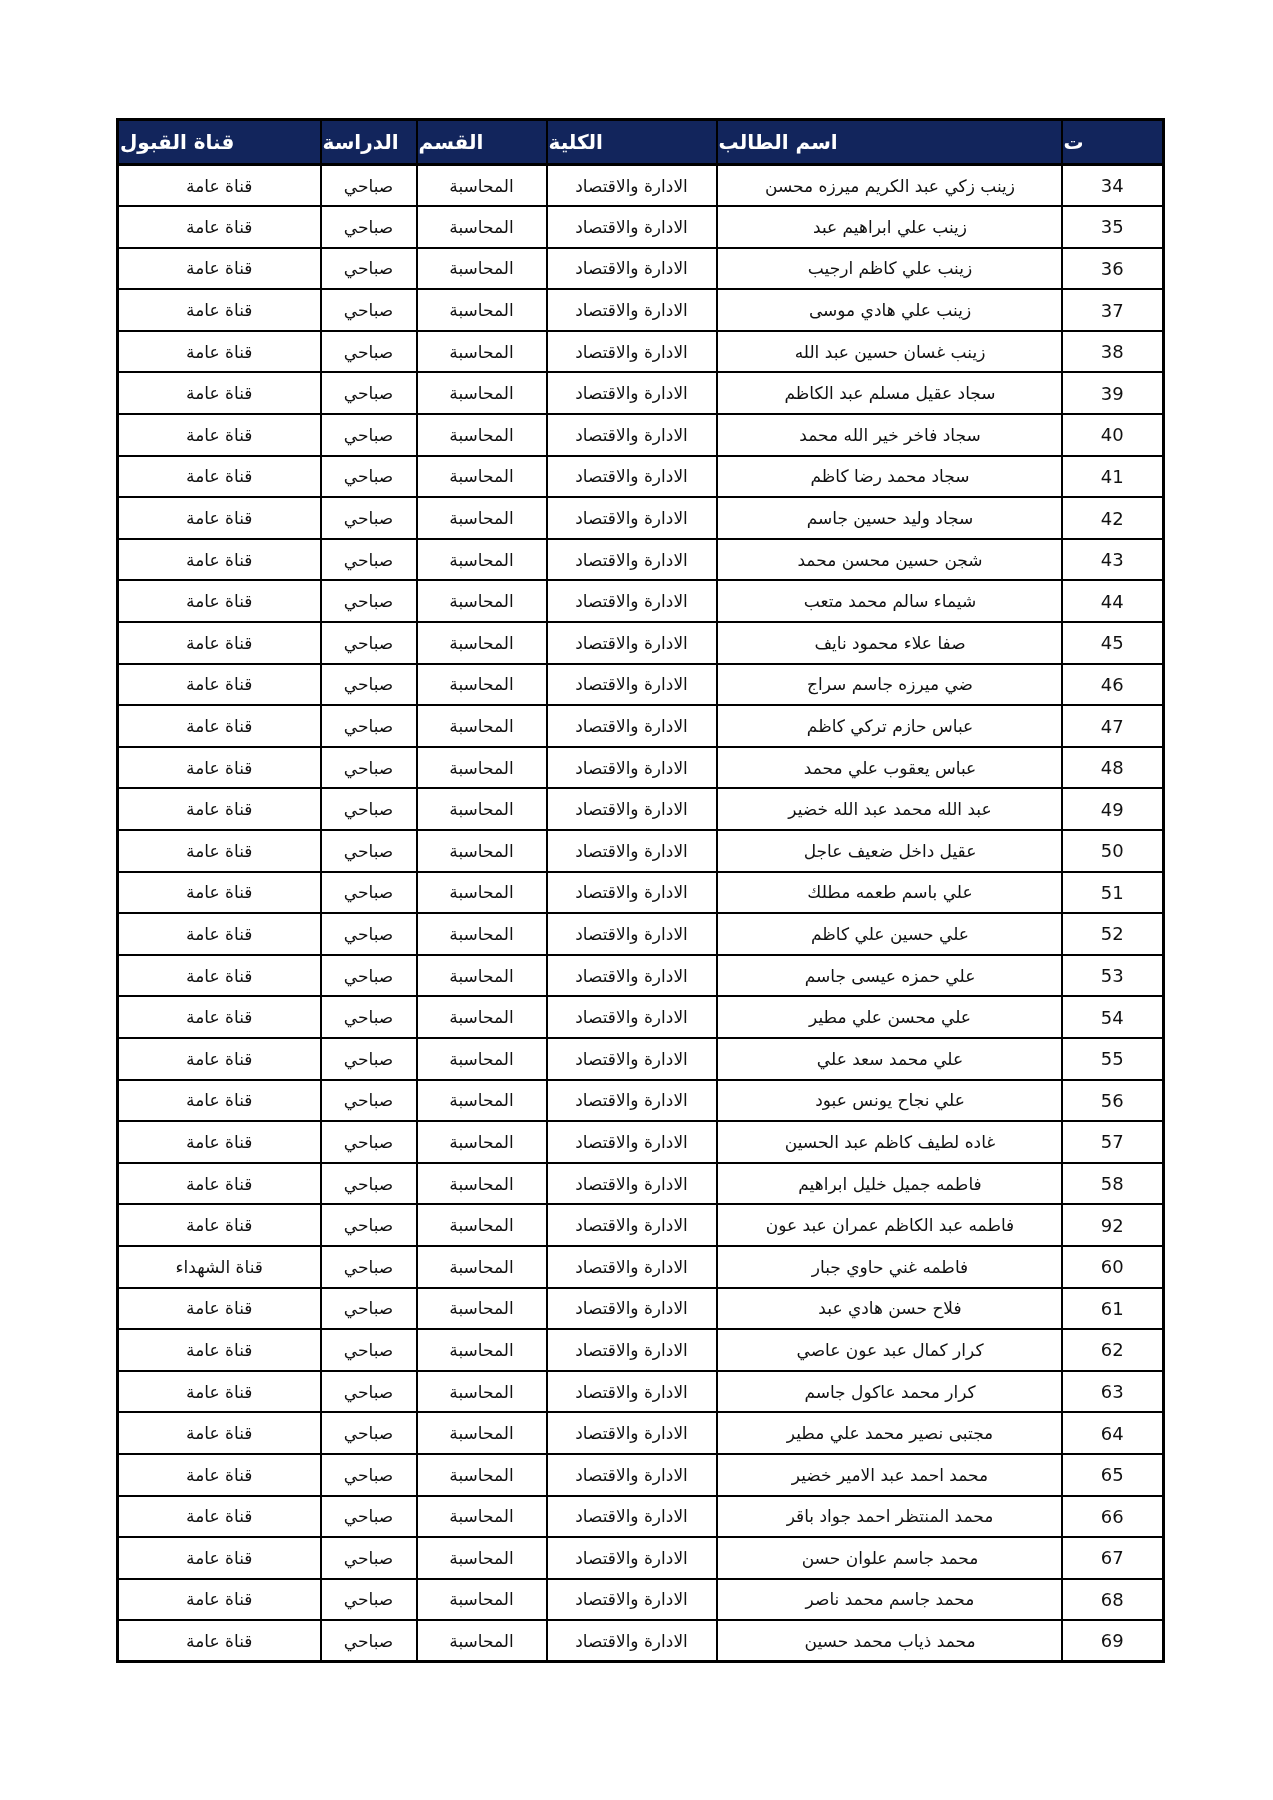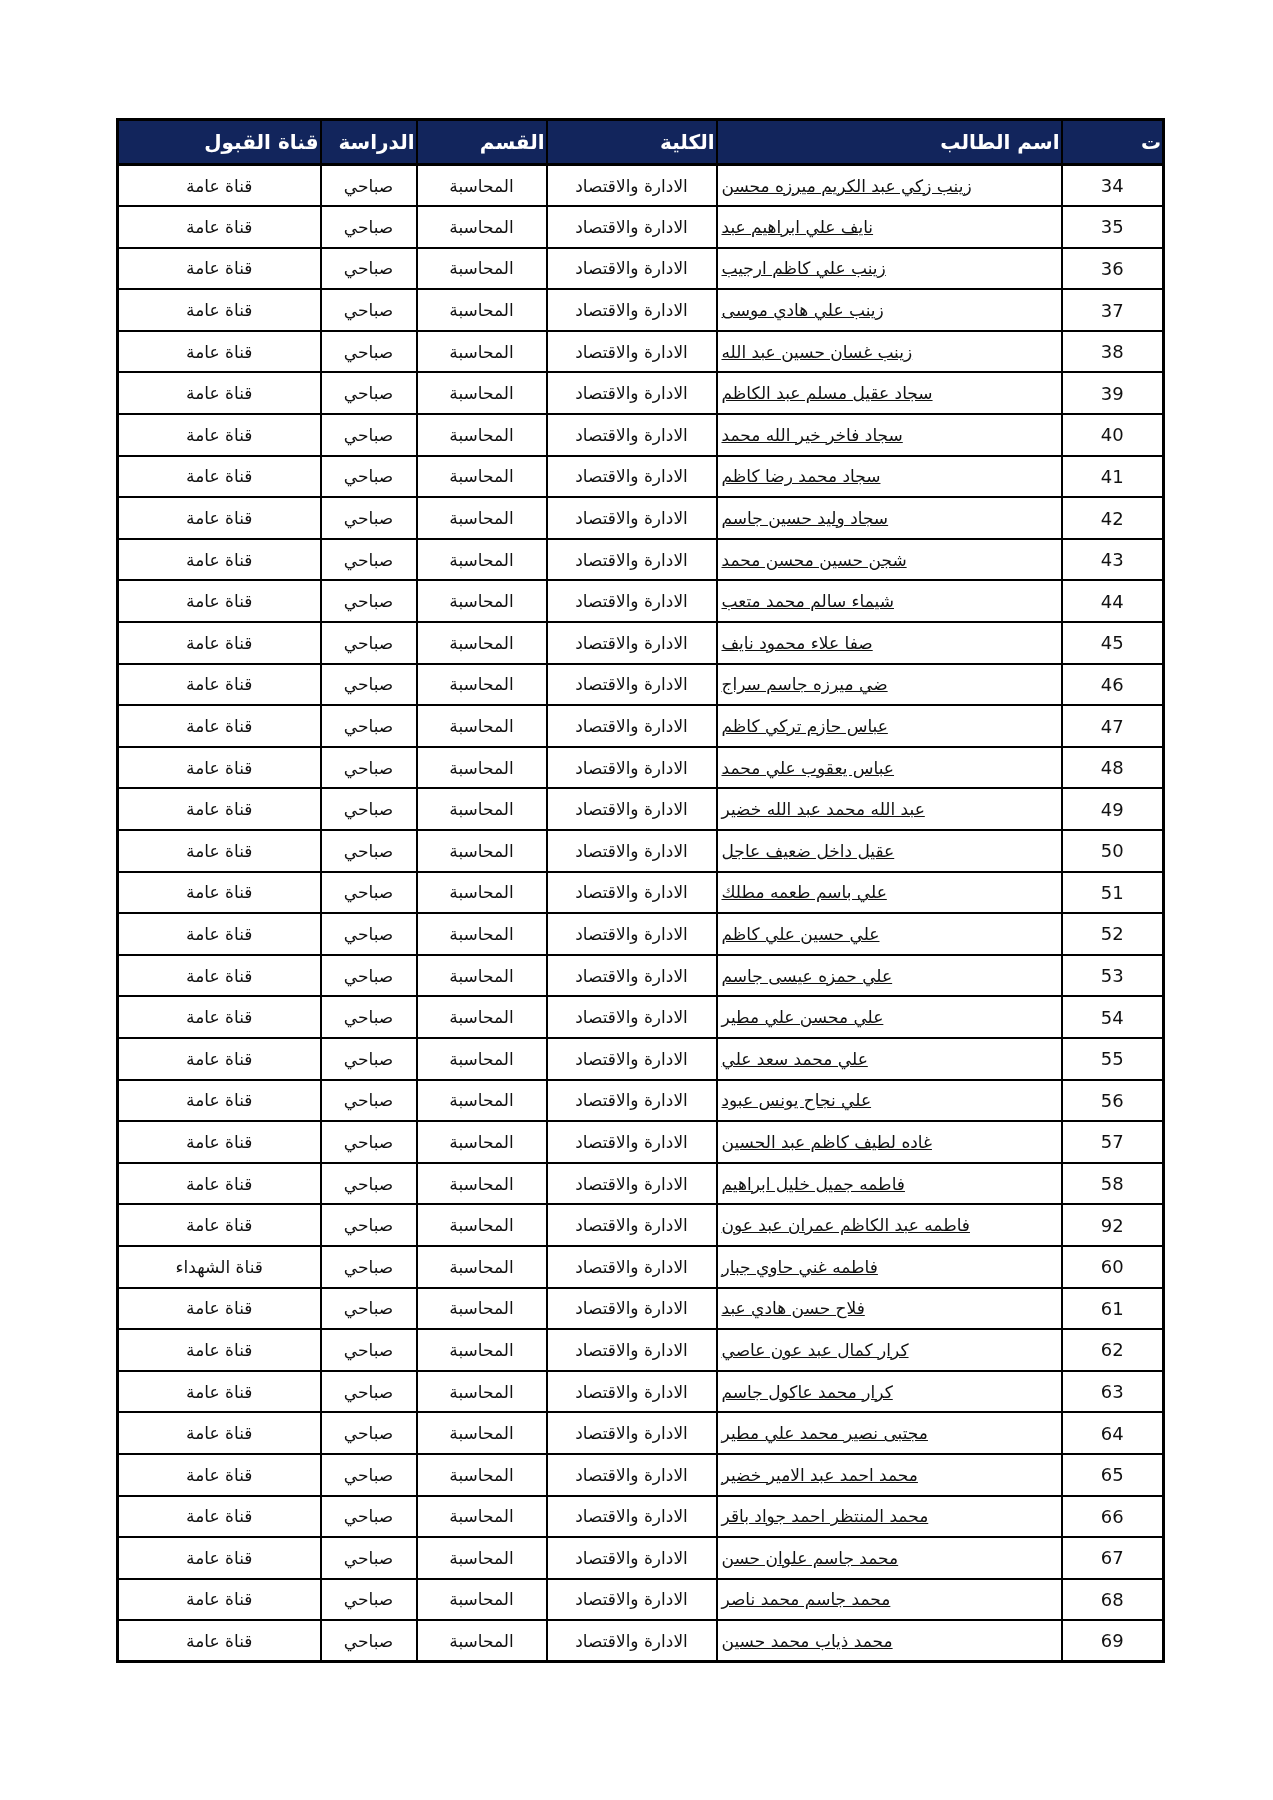--- a/index.html
+++ b/index.html
@@ -30,36 +30,35 @@
     vertical-align: middle;
   }
   .doc-table thead tr {
     height: 45px;
   }
   .doc-table thead th {
     background: #12255C;
     color: #ffffff;
     font-size: 20px;
     font-weight: bold;
-    text-align: right;
+    text-align: left;
     border-bottom: 3px solid #000000;
   }
   .doc-table tbody tr {
     height: 41.6px;
   }
   .doc-table tbody td {
     color: #111111;
     font-size: 17px;
     text-align: center;
     padding: 0 4px;
   }
   .doc-table tbody td.cell-name {
-    text-align: left;
+    text-align: center;
     padding-right: 2px;
-    text-decoration: underline;
   }
   .doc-table tbody td.cell-index {
     font-size: 18px;
   }
   col.col-index   { width: 102px; }
   col.col-name    { width: 345px; }
   col.col-college { width: 170px; }
   col.col-dept    { width: 130px; }
   col.col-study   { width: 96px;  }
   col.col-channel { width: 203px; }
@@ -90,21 +89,21 @@
       <tr>
         <td class="cell-index">34</td>
         <td class="cell-name">زينب زكي عبد الكريم ميرزه محسن</td>
         <td class="cell-college">الادارة والاقتصاد</td>
         <td class="cell-dept">المحاسبة</td>
         <td class="cell-study">صباحي</td>
         <td class="cell-channel">قناة عامة</td>
       </tr>
       <tr>
         <td class="cell-index">35</td>
-        <td class="cell-name">نايف علي ابراهيم عبد</td>
+        <td class="cell-name">زينب علي ابراهيم عبد</td>
         <td class="cell-college">الادارة والاقتصاد</td>
         <td class="cell-dept">المحاسبة</td>
         <td class="cell-study">صباحي</td>
         <td class="cell-channel">قناة عامة</td>
       </tr>
       <tr>
         <td class="cell-index">36</td>
         <td class="cell-name">زينب علي كاظم ارجيب</td>
         <td class="cell-college">الادارة والاقتصاد</td>
         <td class="cell-dept">المحاسبة</td>

